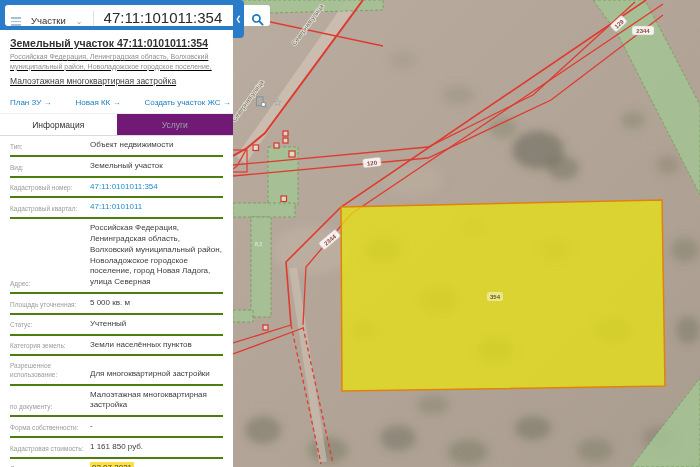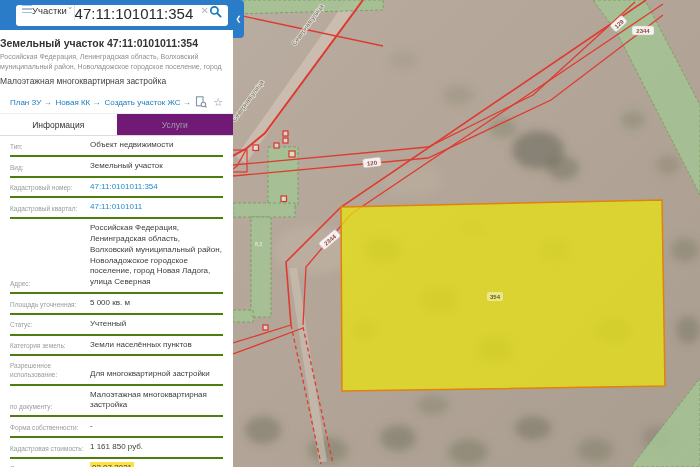--- a/index.html
+++ b/index.html
@@ -1,37 +1,37 @@
 <!DOCTYPE html>
 <html><head>
 <meta charset="utf-8">
 <style>
   html,body{margin:0;padding:0;}
   body{width:700px;height:467px;overflow:hidden;position:relative;
        font-family:"Liberation Sans",sans-serif;background:#fff;}
   
   .sidebar{position:absolute;left:0;top:0;width:233px;height:467px;background:#fff;z-index:5;}
   .searchbar{height:30px;background:#2b7cc8;display:flex;align-items:center;padding:0 5px;}
-  .searchbox{flex:1;height:21px;background:#fff;border-radius:3px;display:flex;align-items:flex-start;
-             padding:0 6px;gap:0;margin-left:11px;}
+  .searchbox{flex:1;height:21px;background:#fff;border-radius:3px;display:flex;align-items:flex-end;
+             padding:0 6px;gap:10px;}
   .burger{display:flex;flex-direction:column;gap:2px;cursor:pointer;}
   .burger span{display:block;width:10px;height:1.5px;background:#a9c0d4;}
   .cat{font-size:9.5px;color:#333;}
   .chev{font-size:8px;color:#8aa4bc;margin-top:-3px;}
   .vsep{width:1px;height:15px;background:#dfe3e6;}
   .query{flex:1;font-size:15px;color:#2a2a2a;white-space:nowrap;overflow:hidden;}
   .clear{font-size:10px;color:#b3b9bf;cursor:pointer;}
   .collapse-tab{position:absolute;left:233px;top:0;width:11px;height:38px;background:#2b7cc8;
                 border-radius:0 4px 4px 0;color:#fff;font-size:7px;display:flex;align-items:center;
                 justify-content:center;z-index:6;cursor:pointer;}
-  .head{padding:7px 10px 4px 0;}
+  .head{padding:7px 10px 4px 10px;text-decoration:underline;}
   .title{font-size:10.5px;font-weight:bold;color:#333;}
   .subtitle{font-size:7px;color:#8e8e8e;line-height:1.4;margin-top:3px;max-height:20px;overflow:hidden;}
   .usage{font-size:8.5px;color:#3e3e3e;margin-top:4px;}
-  .linksrow{display:flex;align-items:center;gap:4px;padding:6px 10px 5px 10px;}
+  .linksrow{display:flex;align-items:center;gap:24px;padding:6px 10px 5px 10px;}
   .plan-link{font-size:8px;color:#1b7dc0;text-decoration:none;white-space:nowrap;cursor:pointer;}
   .linkicons{margin-left:auto;display:flex;align-items:center;gap:6px;color:#8096a8;}
   .star{font-size:11px;line-height:1;cursor:pointer;color:#8096a8;}
   .tabs{display:flex;height:21px;border-bottom:1px solid #d9dcde;border-top:1px solid #eceeef;}
   .tab{flex:1;display:flex;align-items:center;justify-content:center;font-size:8.5px;cursor:pointer;}
   .tab.active{background:#fff;color:#333;font-weight:normal;}
   .tab.inactive{background:#701a75;color:#9aa0a5;}
   .table{padding:0 10px;}
   .row{display:flex;border-bottom:2px solid #4d7c0f;padding:4px 0;align-items:flex-end;}
   .rlabel{width:80px;flex:0 0 80px;font-size:6.5px;color:#9b9b9b;line-height:1.4;padding-top:1px;}

